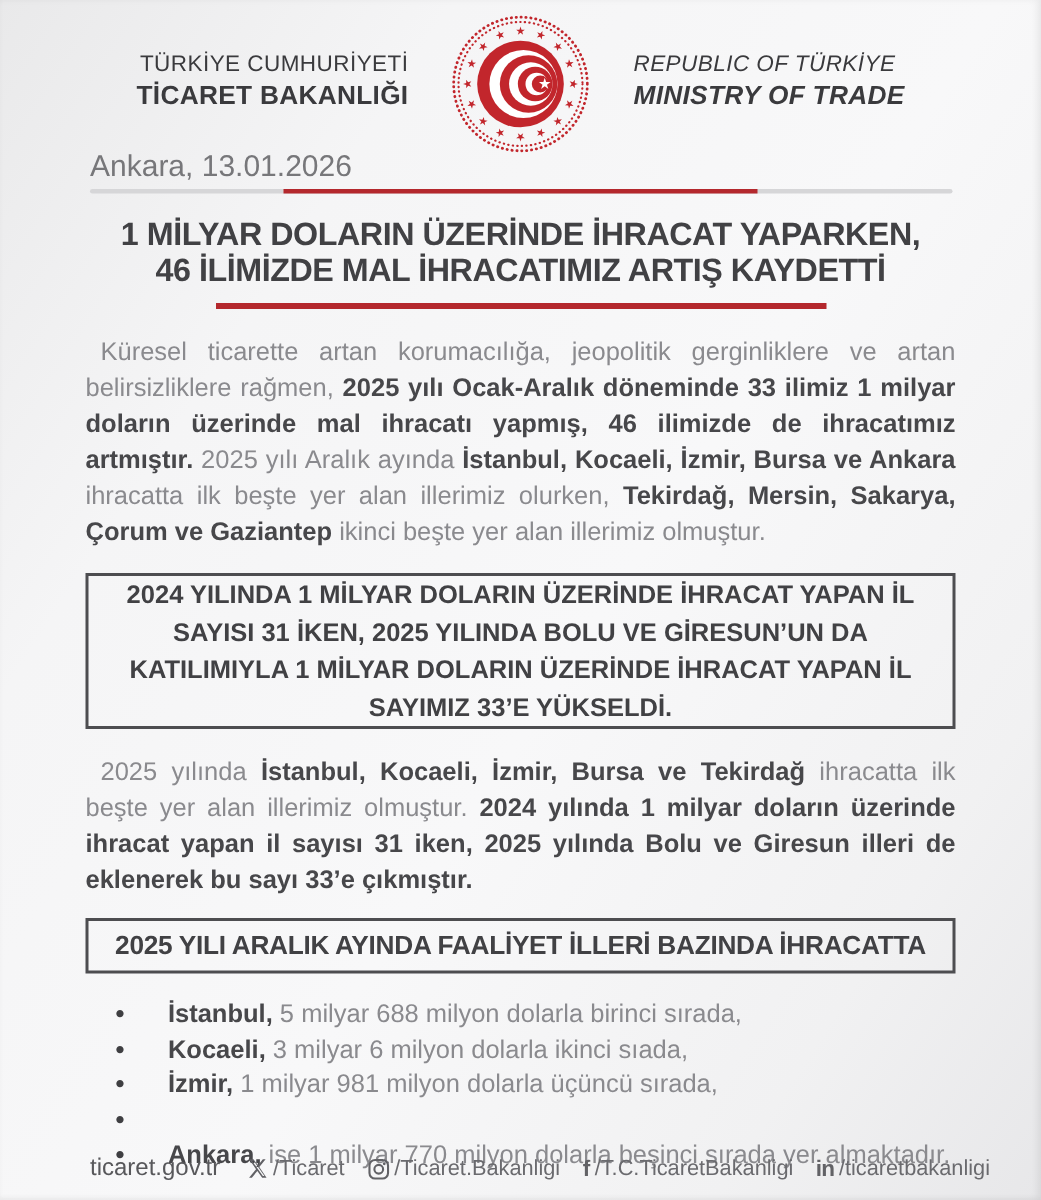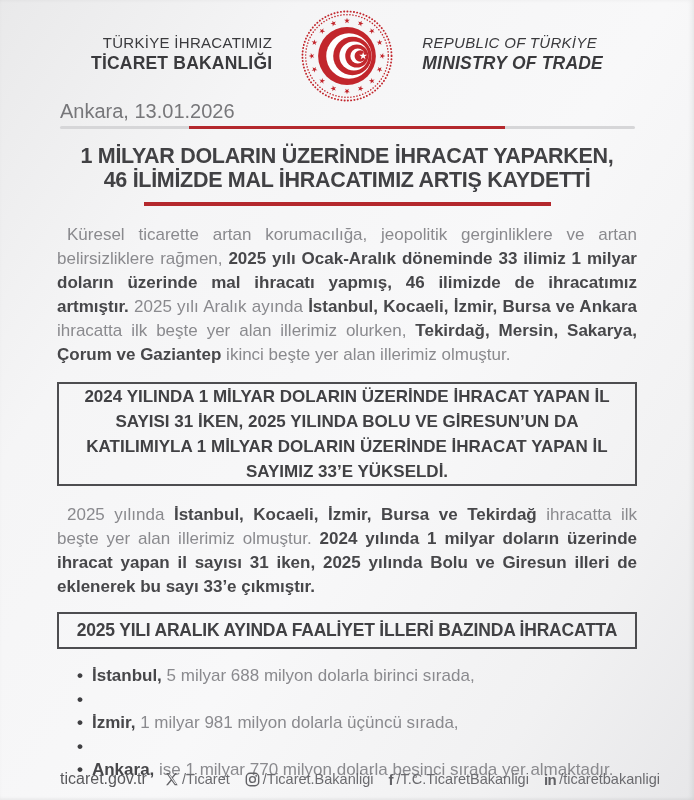--- a/index.html
+++ b/index.html
@@ -36,41 +36,41 @@
   .para{margin:17px 0 0;font-size:17px;line-height:24px;text-align:justify;
         color:#8a8a8e;text-indent:10px;}
   .para .b{font-weight:700;color:#47474a;}
   .callout{margin-top:15px;border:2px solid #4d4d50;padding:0 12px;text-align:center;
            font-weight:700;font-size:17px;line-height:25px;color:#414144;}
   .section-box{margin-top:13px;border:2px solid #4d4d50;padding:6px 6px;text-align:center;
            font-weight:700;font-size:17.5px;color:#414144;letter-spacing:-.2px;}
   .bullets{margin:15px 0 0;padding:0 0 0 20px;list-style:none;}
   .bullets li{display:flex;font-size:17px;line-height:23.5px;color:#8a8a8e;}
   .bullet-dot{color:#3f3f42;margin-right:9px;font-weight:700;}
-  .city{font-weight:700;color:#47474a;white-space:pre;}
+  .city{font-weight:700;color:#47474a;white-space:pre;margin-left:20px;}
   .rest{white-space:pre-wrap;}
   
   .ftr{position:absolute;left:0;right:0;bottom:12px;
        display:flex;justify-content:space-between;align-items:center;
        padding:0 34px 0 60px;}
   .site{font-size:16px;color:#58585b;cursor:pointer;}
   .socials{display:flex;gap:15px;align-items:center;font-size:14.5px;color:#6a6a6e;}
   .soc{display:flex;align-items:center;gap:3px;cursor:pointer;}
   .soc svg{display:block;}
   .glyph{font-weight:800;color:#626266;font-size:15px;line-height:1;}
   .glyph.in{letter-spacing:-.5px;}
 </style>
 </head>
 <body>
 
 <div class="page">
 
   <header class="hdr">
     <div class="org org-tr">
-      <div class="org-l1">TÜRKİYE İHRACATIMIZ</div>
+      <div class="org-l1">TÜRKİYE CUMHURİYETİ</div>
       <div class="org-l2">TİCARET BAKANLIĞI</div>
     </div>
 
     <div class="logo">
       <svg viewBox="0 0 96 96" width="94" height="94" aria-hidden="true">
         <defs>
           <path id="star" d="M0,-1 L0.2245,-0.309 0.951,-0.309 0.363,0.118 0.588,0.809 0,0.382 -0.588,0.809 -0.363,0.118 -0.951,-0.309 -0.2245,-0.309 Z"></path>
         </defs>
         <g fill="none" stroke="#c2262c">
           <circle cx="48" cy="48" r="45.5" stroke-width="1.9" stroke-dasharray="0.2 3.15" stroke-linecap="round"></circle>
@@ -133,20 +133,21 @@
 
     <div class="section-box">2025 YILI ARALIK AYINDA FAALİYET İLLERİ BAZINDA İHRACATTA</div>
 
     <ul class="bullets">
       <li>
         <span class="bullet-dot">•</span>
         <span><span class="city">İstanbul,</span><span class="rest"> 5 milyar 688 milyon dolarla birinci sırada,</span></span>
       </li>
       <li>
         <span class="bullet-dot">•</span>
+        <span><span class="city">Kocaeli,</span><span class="rest"> 3 milyar 6 milyon dolarla ikinci sıada,</span></span>
       </li>
       <li>
         <span class="bullet-dot">•</span>
         <span><span class="city">İzmir,</span><span class="rest"> 1 milyar 981 milyon dolarla üçüncü sırada,</span></span>
       </li>
       <li>
         <span class="bullet-dot">•</span>
       </li>
       <li>
         <span class="bullet-dot">•</span>

